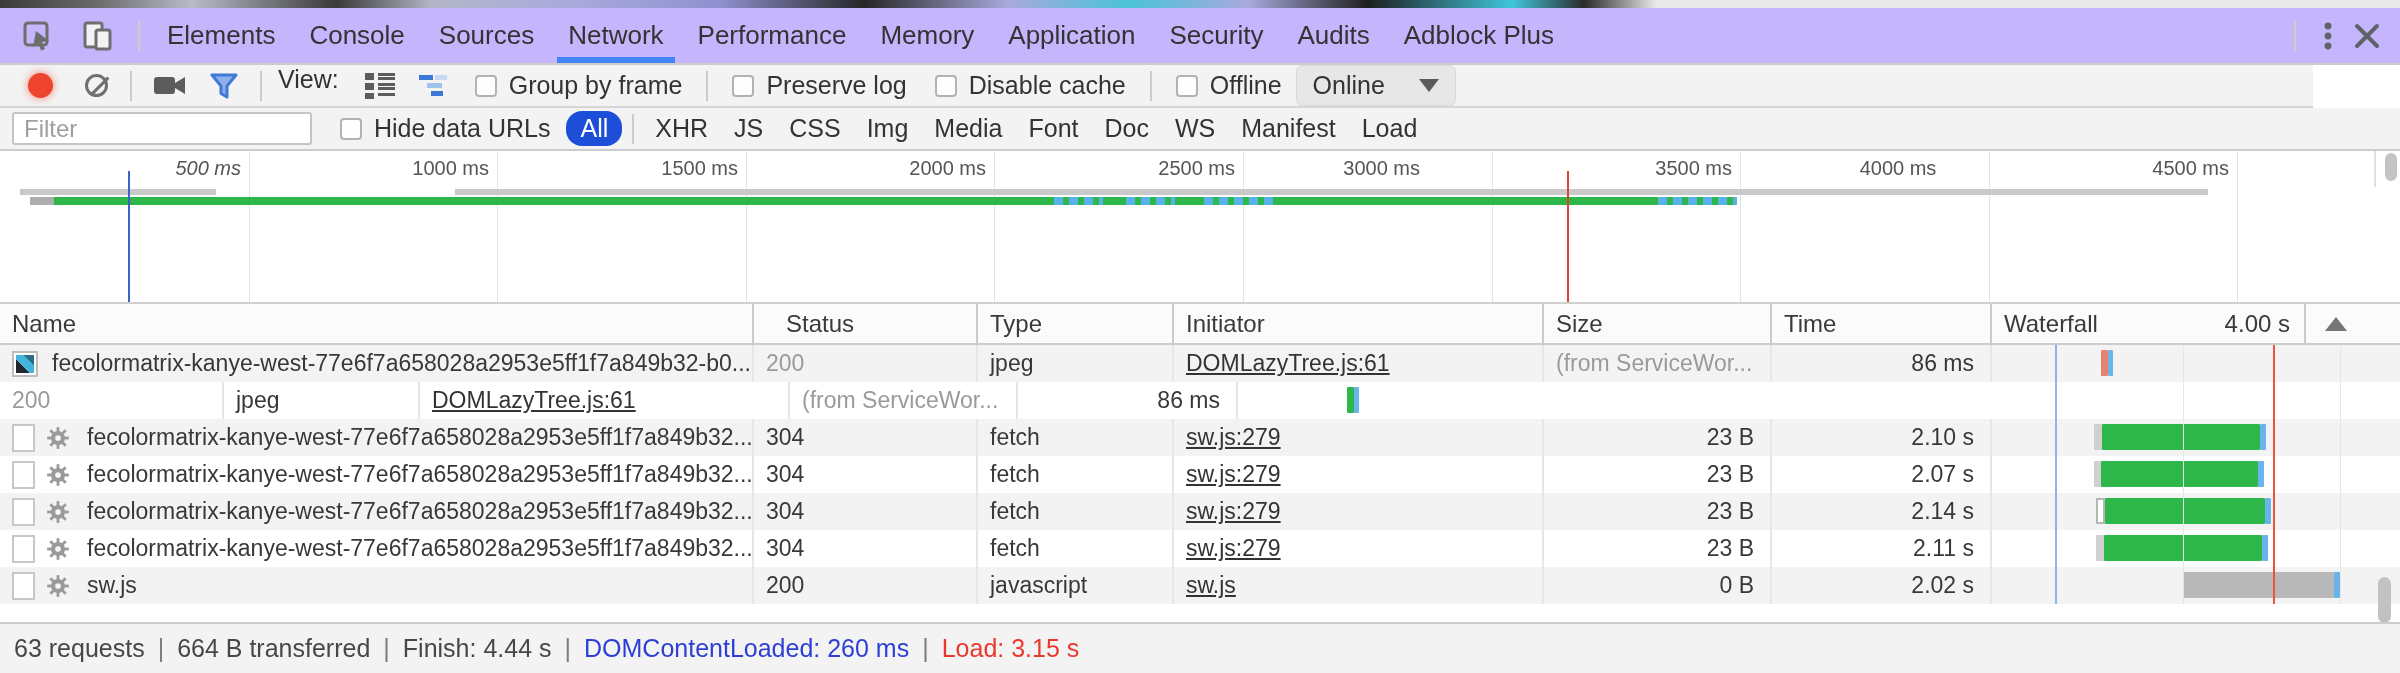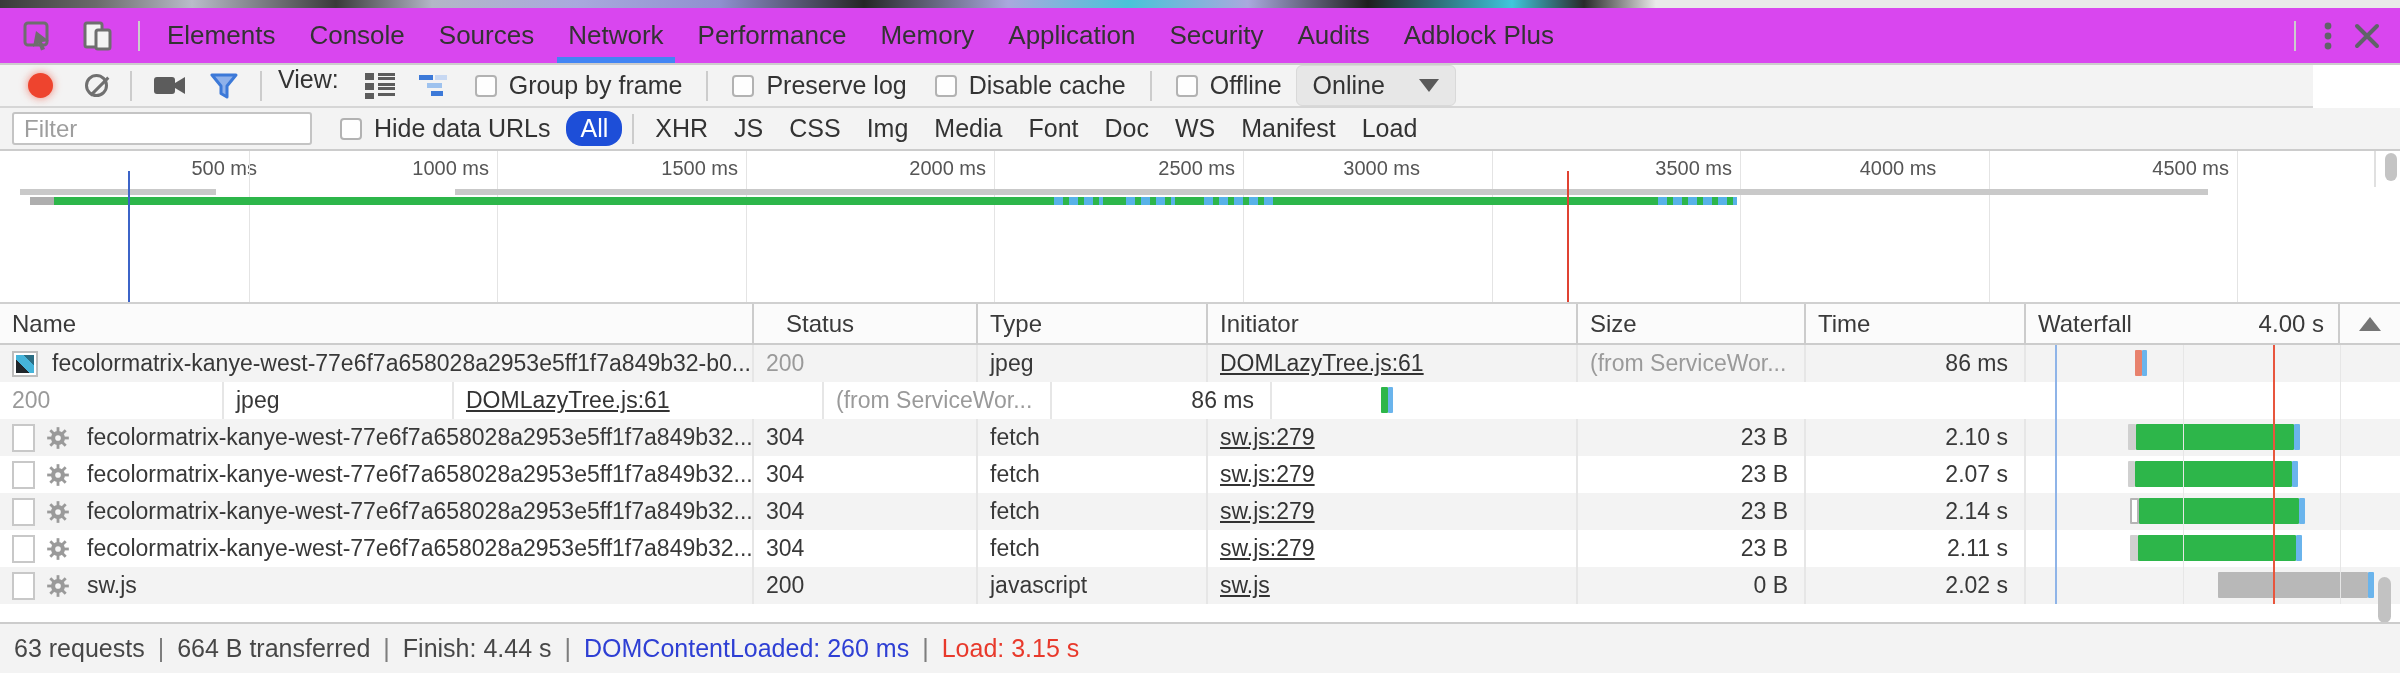--- a/index.html
+++ b/index.html
@@ -5,21 +5,21 @@
   * { box-sizing: border-box; margin: 0; padding: 0; }
   html, body { width: 2400px; height: 673px; overflow: hidden; }
   body { font-family: "Liberation Sans", sans-serif; background: #fff; position: relative; color: #333; }
   .abs { position: absolute; }
 
   
   .page-strip { top: 0; left: 0; width: 2400px; height: 8px;
     background: linear-gradient(90deg,#3a3a3a 0,#6a6a6a 4%,#b9bcc9 8%,#3a3a3a 14%,#b3b6c6 18%,#a9a9dd 24%,#8f90cf 30%,#262626 36%,#a9a9dd 42%,#49c3d8 47%,#a9a9dd 52%,#1e1e1e 57%,#3fc6dc 63%,#2a2a2a 66%,#e9e9e9 69%,#e9e9e9 100%); }
 
   
-  .tabbar { top: 8px; left: 0; width: 2400px; height: 57px; background: #d946ef;
+  .tabbar { top: 8px; left: 0; width: 2400px; height: 57px; background: #c4b5fd;
     border-bottom: 2px solid #ccc; display: flex; align-items: stretch; }
   .tb-left { display: flex; align-items: center; padding: 0 10px 0 18px; gap: 20px; }
   .icon-btn { background: none; border: none; cursor: pointer; display: flex; align-items: center; justify-content: center; padding: 4px; }
   .vdiv { width: 2px; height: 30px; background: #ccc; align-self: center; margin: 0 10px; }
   .tabs { display: flex; align-items: stretch; }
   .tab { display: flex; align-items: center; padding: 0 17px; font-size: 26px; color: #333; position: relative; cursor: pointer; }
   .tab.active::after { content: ""; position: absolute; left: 6px; right: 6px; bottom: 0; height: 6px; background: #4285f4; }
   .tb-right { margin-left: auto; display: flex; align-items: center; padding-right: 16px; }
 
   
@@ -55,21 +55,21 @@
   .ov-grid { position: absolute; top: 0; height: 115px; width: 1px; background: #e4e4e4; }
   .ov-pending { position: absolute; top: 2px; height: 6px; background: #c9c9c9; }
   .ov-seg { position: absolute; top: 10px; height: 8px; }
   .v-line { position: absolute; width: 2px; }
   .right-border { position: absolute; top: 0; bottom: 0; left: 2374px; width: 2px; background: #e0e0e0; }
 
   
   .thead { top: 304px; left: 0; width: 2400px; height: 41px; background: #fbfbfb; border-bottom: 2px solid #ccc; display: flex; }
   .th { display: flex; align-items: center; font-size: 24px; color: #3a3a3a; padding-left: 12px;
     border-right: 2px solid #ccc; height: 100%; position: relative; white-space: nowrap; }
-  .col-name { width: 754px; } .col-status { width: 224px; padding-left: 32px; } .col-type { width: 230px; }
+  .col-name { width: 754px; } .col-status { width: 224px; padding-left: 32px; } .col-type { width: 196px; }
   .col-initiator { width: 370px; } .col-size { width: 228px; } .col-time { width: 220px; }
   .th.col-waterfall { width: 314px; } .th.col-sort { width: 60px; border-right: none; justify-content: center; padding-left: 0; }
   .wf-scale { position: absolute; right: 14px; color: #3a3a3a; }
   .tri-up { width: 0; height: 0; border-left: 11px solid transparent; border-right: 11px solid transparent; border-bottom: 14px solid #757575; }
 
   .rows { top: 345px; left: 0; width: 2400px; height: 259px; background: #fff; }
   .row { display: flex; height: 37px; }
   .row.shade { background: #f3f3f3; }
   .cell { display: flex; align-items: center; font-size: 23px; color: #383838; padding-left: 12px;
     border-right: 2px solid #e6e6e6; height: 100%; overflow: hidden; white-space: nowrap; }
@@ -224,21 +224,21 @@
       <div class="type-filter">Doc</div>
       <div class="type-filter">WS</div>
       <div class="type-filter">Manifest</div>
       <div class="type-filter">Load</div>
     </div>
 </div>
 
 <div class="abs ruler">
   <div class="right-border"></div>
   <div class="ruler-thumb"></div>
-<div class="tick-label" style="left: 57px;">500 ms</div>
+<div class="tick-label" style="left: 41px; font-style: italic;">500 ms</div>
     <div class="ruler-grid" style="left: 249px;"></div>
     <div class="tick-label" style="left: 289px;">1000 ms</div>
     <div class="ruler-grid" style="left: 497px;"></div>
     <div class="tick-label" style="left: 538px;">1500 ms</div>
     <div class="ruler-grid" style="left: 746px;"></div>
     <div class="tick-label" style="left: 786px;">2000 ms</div>
     <div class="ruler-grid" style="left: 994px;"></div>
     <div class="tick-label" style="left: 1035px;">2500 ms</div>
     <div class="ruler-grid" style="left: 1243px;"></div>
     <div class="tick-label" style="left: 1220px;">3000 ms</div>

